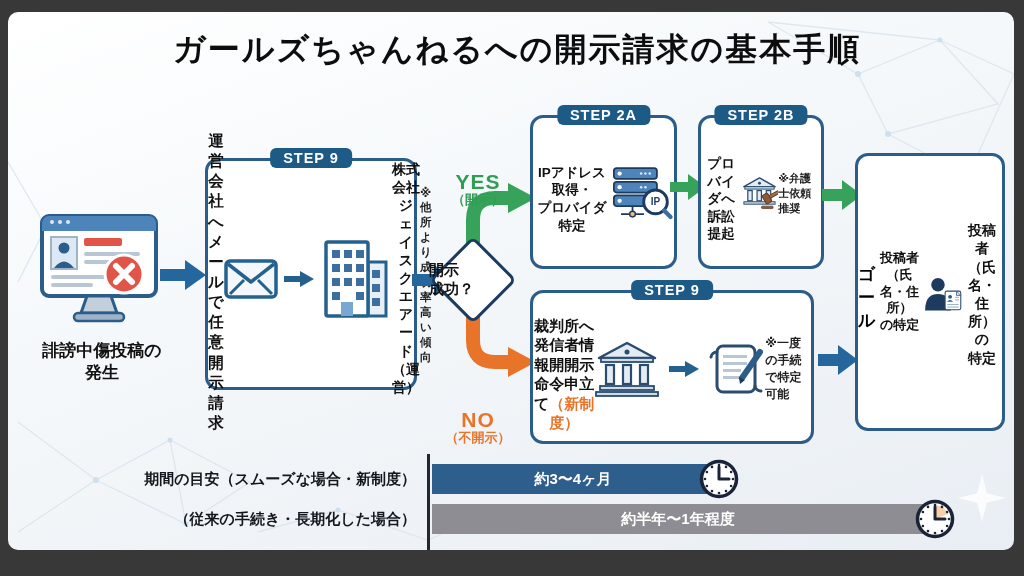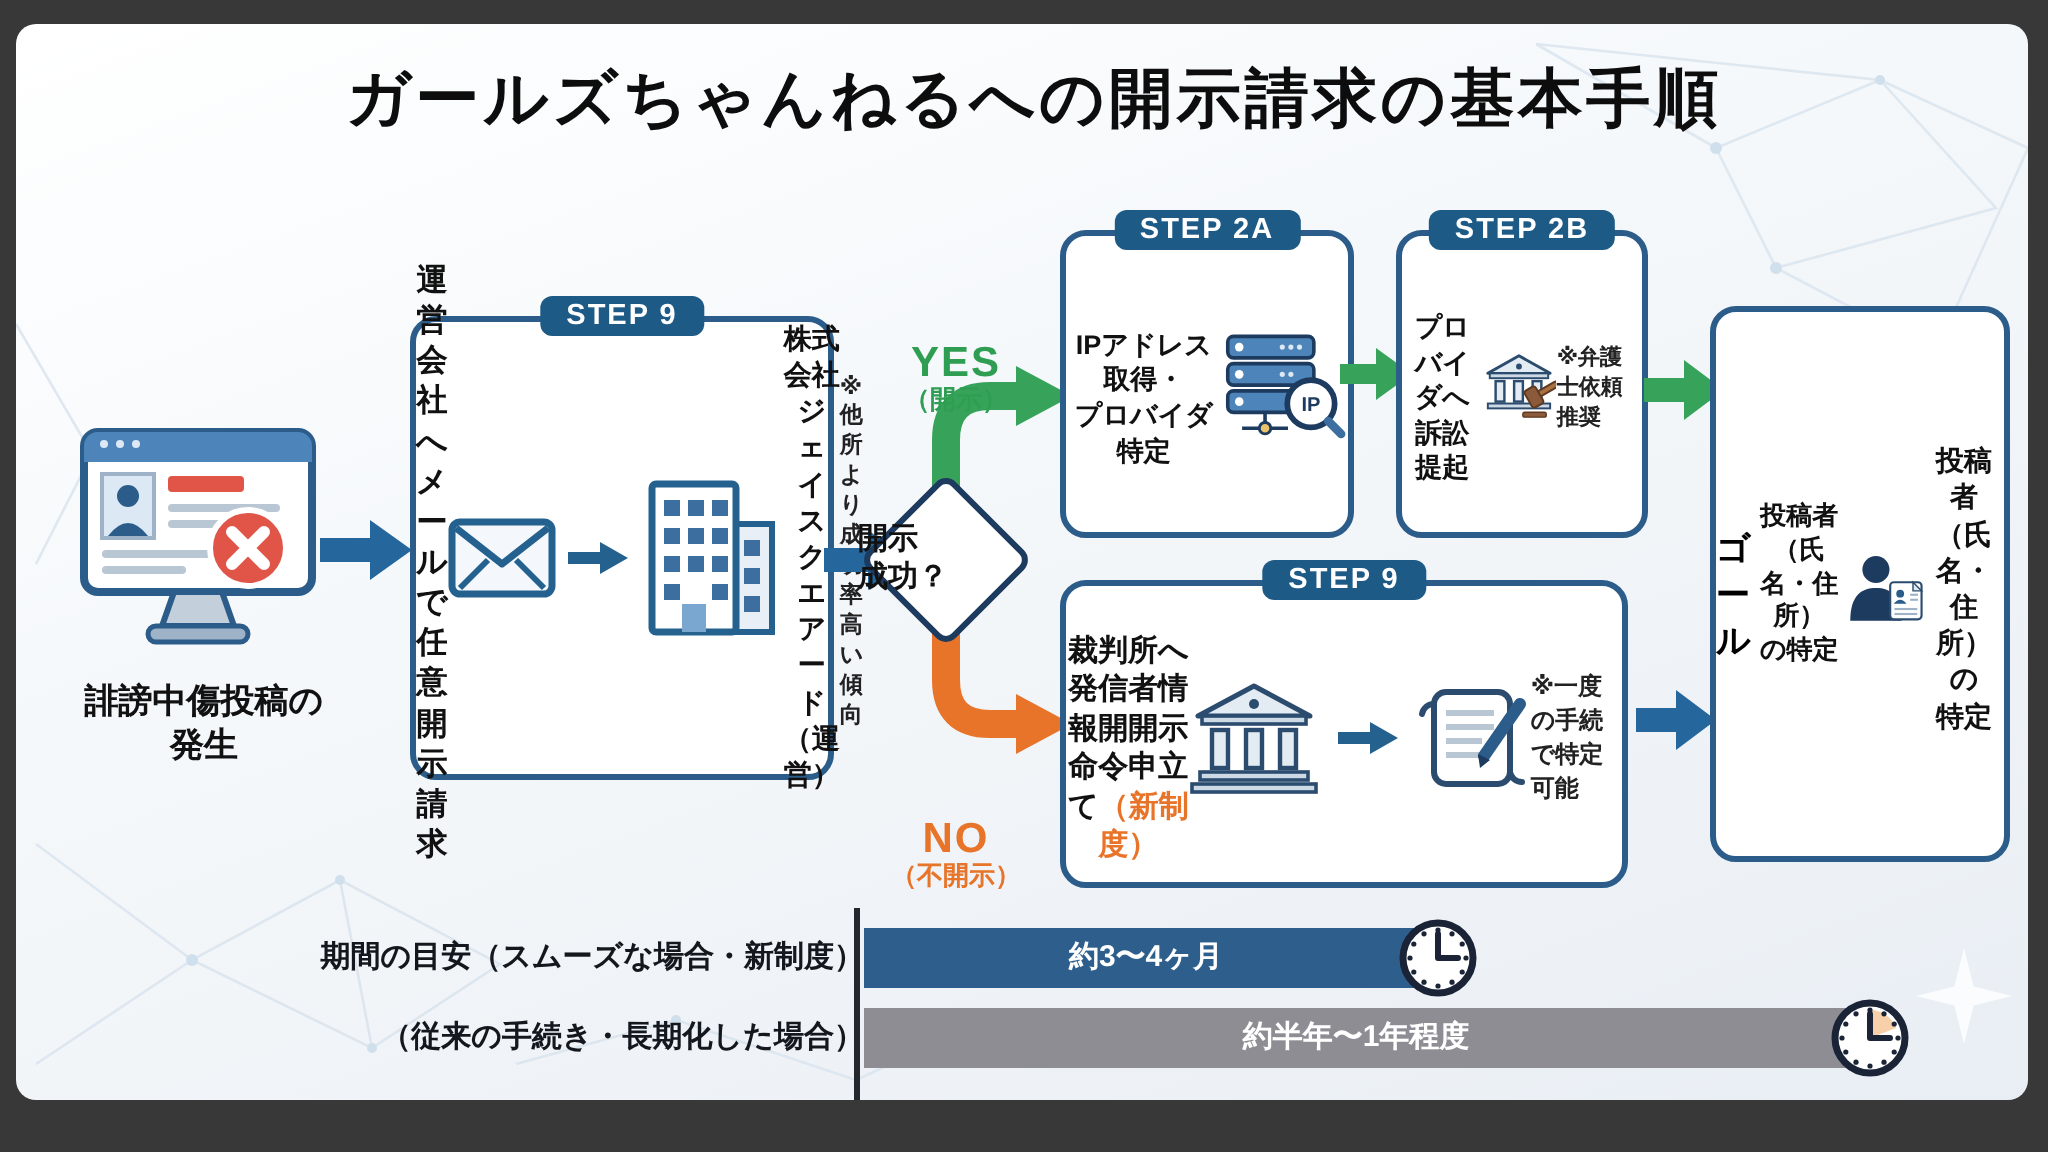--- a/index.html
+++ b/index.html
@@ -27,21 +27,21 @@
     border:3.5px solid #1d3a5f;border-radius:7px;transform:rotate(45deg);}
   .diamond-text{position:absolute;left:0;top:0;width:88px;height:88px;display:flex;
     flex-direction:column;justify-content:center;font-weight:bold;
     font-size:15px;color:#111;line-height:1.25;}
   .yesno{position:absolute;width:90px;text-align:center;font-weight:bold;line-height:1.1;z-index:2;margin-top:34px;}
   .yesno .big{font-size:21px;letter-spacing:1px;}
   .yesno .small{font-size:13px;}
   .yes{left:425px;top:124px;color:#2f9e53;}
   .no{left:425px;top:362px;color:#e8742a;}
   .curves{position:absolute;left:0;top:0;width:1006px;height:538px;z-index:1;}
-  .tl-label{position:absolute;left:16px;width:408px;text-align:right;font-size:15px;font-weight:bold;
+  .tl-label{position:absolute;left:0;width:408px;text-align:right;font-size:15px;font-weight:bold;
     color:#14181e;line-height:30px;z-index:2;}
   .tl-bar{position:absolute;height:30px;color:#fff;font-size:15px;font-weight:bold;
     text-align:center;line-height:30px;z-index:2;}
   .tl-divider{position:absolute;left:419px;top:442px;width:3px;height:98px;background:#23272e;z-index:2;}
   .clock{position:absolute;z-index:3;}
   .sparkle{position:absolute;background:#fff;opacity:.8;z-index:1;
     clip-path:polygon(50% 0%,60% 40%,100% 50%,60% 60%,50% 100%,40% 60%,0% 50%,40% 40%);}
   .goal-head{font-size:17px;font-weight:bold;margin-top:10px;}
   .highlight-orange{color:#e8742a;}
 </style>

